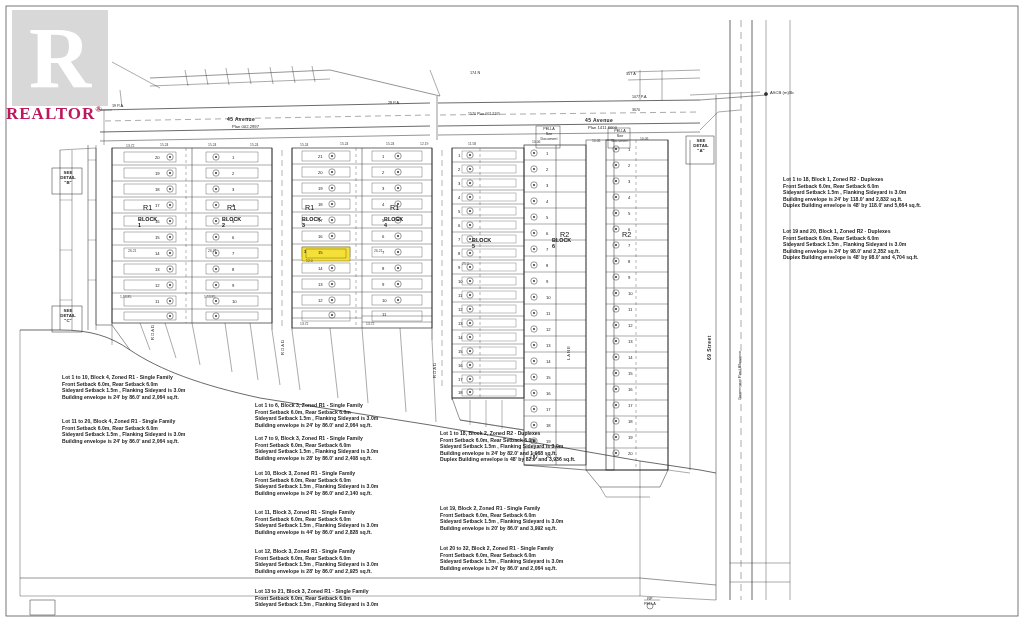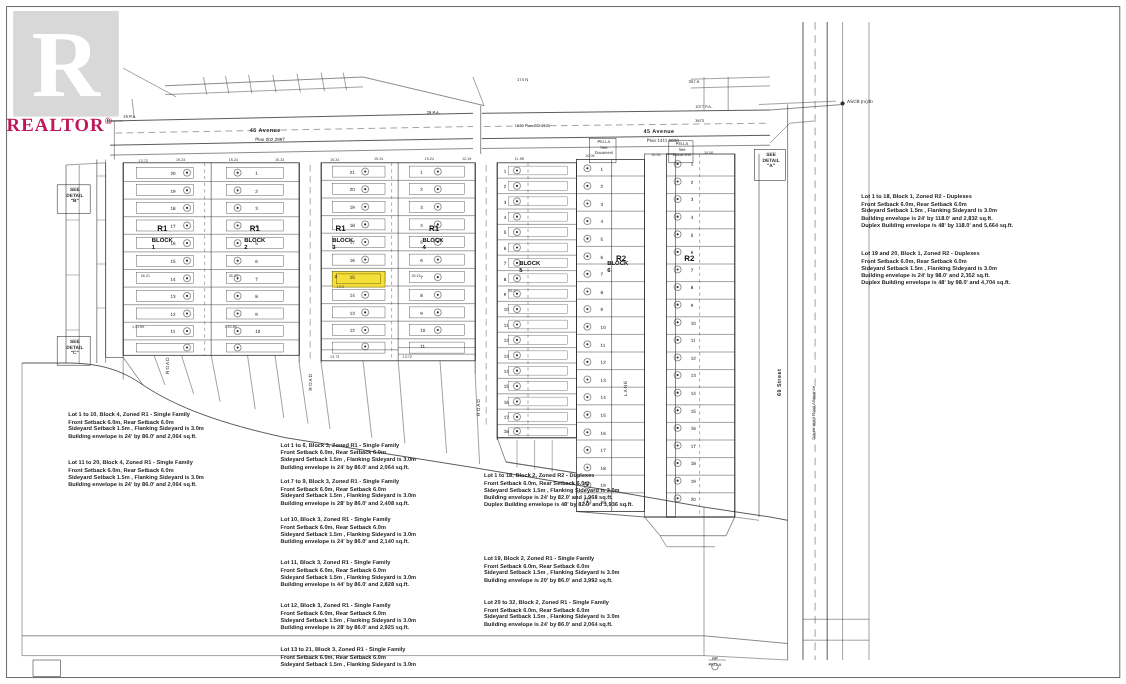--- a/index.html
+++ b/index.html
@@ -93,21 +93,21 @@
     font-size: 5.4px;
     font-weight: bold;
     color: #111;
     white-space: pre-line;
     line-height: 6.4px;
   }
   .zonelbl {
     position: absolute;
     font-family: "Liberation Sans", sans-serif;
     font-size: 7.2px;
-    font-weight: bold;
+    font-weight: normal;
     color: #111;
   }
 </style>
 </head>
 <body>
 
 <div id="page">
 
   <div id="watermark">
     <div class="rbox">R</div>

